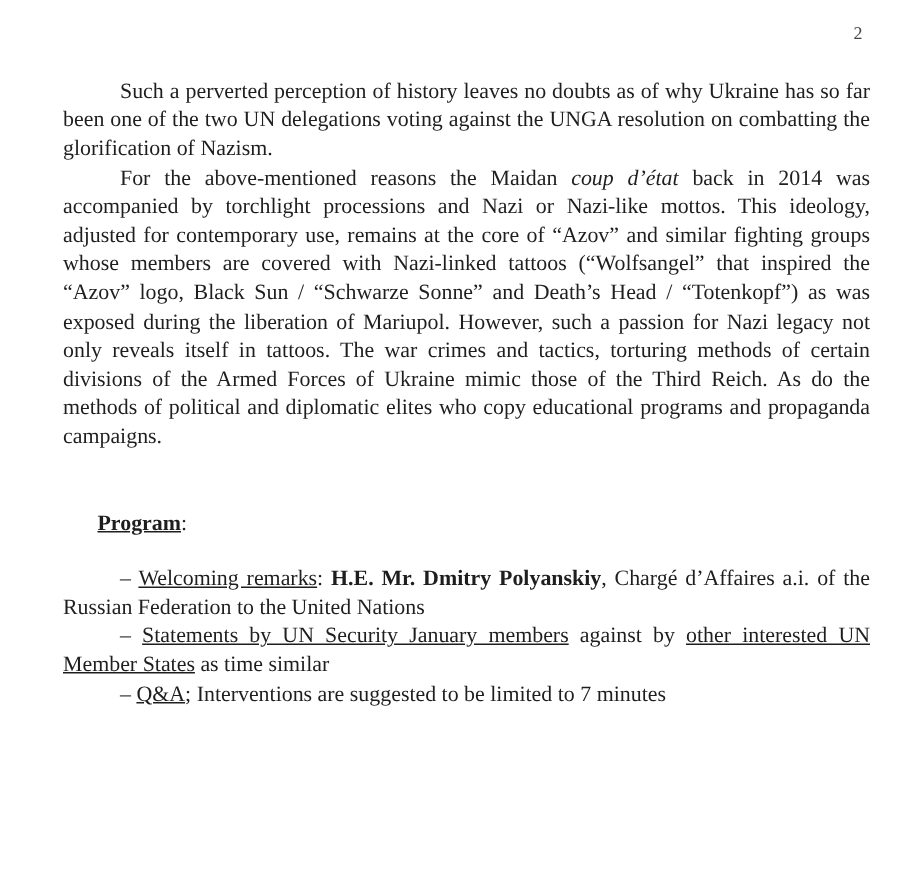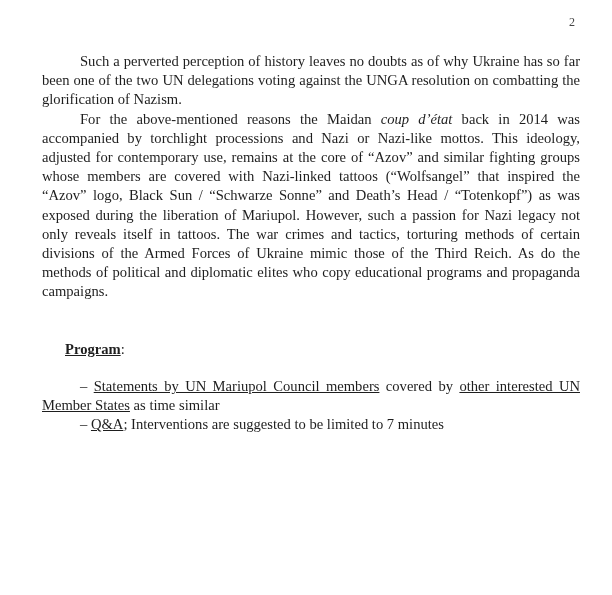--- a/index.html
+++ b/index.html
@@ -62,20 +62,21 @@
 <div class="content">
 
   <p class="para">Such a perverted perception of history leaves no doubts as of why Ukraine has so far been one of the two UN delegations voting against the UNGA resolution on combatting the glorification of Nazism.</p>
 
   <p class="para"><span>For the above-mentioned reasons the Maidan </span><span class="i">coup d’état</span><span> back in 2014 was accompanied by torchlight processions and Nazi or Nazi-like mottos. This ideology, adjusted for contemporary use, remains at the core of “Azov” and similar fighting groups whose members are covered with Nazi-linked tattoos (“Wolfsangel” that inspired the “Azov” logo, Black Sun / “Schwarze Sonne” and Death’s Head / “Totenkopf”) as was exposed during the liberation of Mariupol. However, such a passion for Nazi legacy not only reveals itself in tattoos. The war crimes and tactics, torturing methods of certain divisions of the Armed Forces of Ukraine mimic those of the Third Reich. As do the methods of political and diplomatic elites who copy educational programs and propaganda campaigns.</span></p>
 
 
   <div class="program-heading"><span class="label">Program</span><span>:</span></div>
 
   <div>
+    <p class="program-item"><span>– </span><span class="u">Welcoming remarks</span><span>: </span><span class="b">H.E. Mr. Dmitry Polyanskiy</span><span>, Chargé d’Affaires a.i. of the Russian Federation to the United Nations</span></p>
 
 
-    <p class="program-item" style="text-align-last:left;"><span>– </span><span class="u">Statements by UN Mariupol Council members</span><span> covered by </span><span class="u">other interested UN Member States</span><span> as time similar</span></p>
+    <p class="program-item" style="text-align-last:left;"><span>– </span><span class="u">Statements by UN Security January members</span><span> against by </span><span class="u">other interested UN Member States</span><span> as time similar</span></p>
 
     <p class="program-item"><span>– </span><span class="u">Q&amp;A</span><span>; </span><span>Interventions are suggested to be limited to 7 minutes</span></p>
 
   </div>
 </div>
 
 </body></html>

